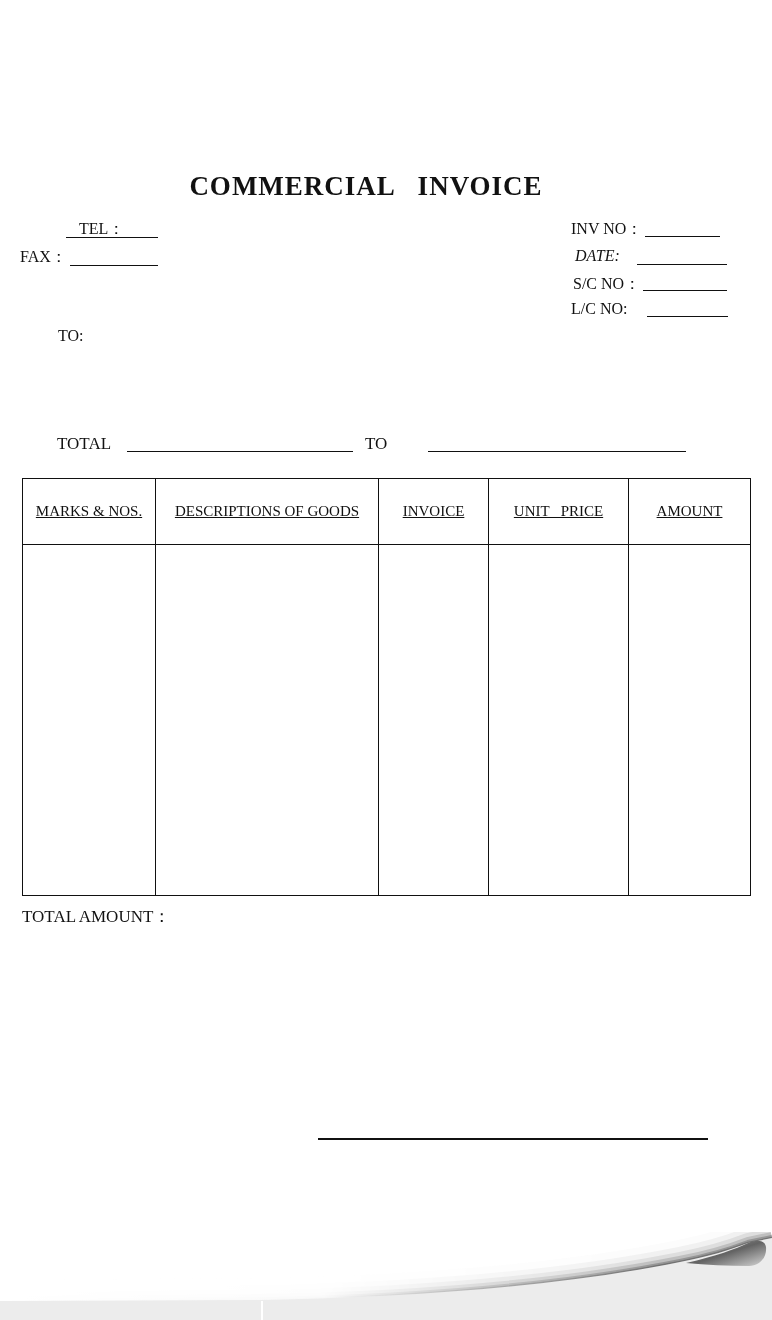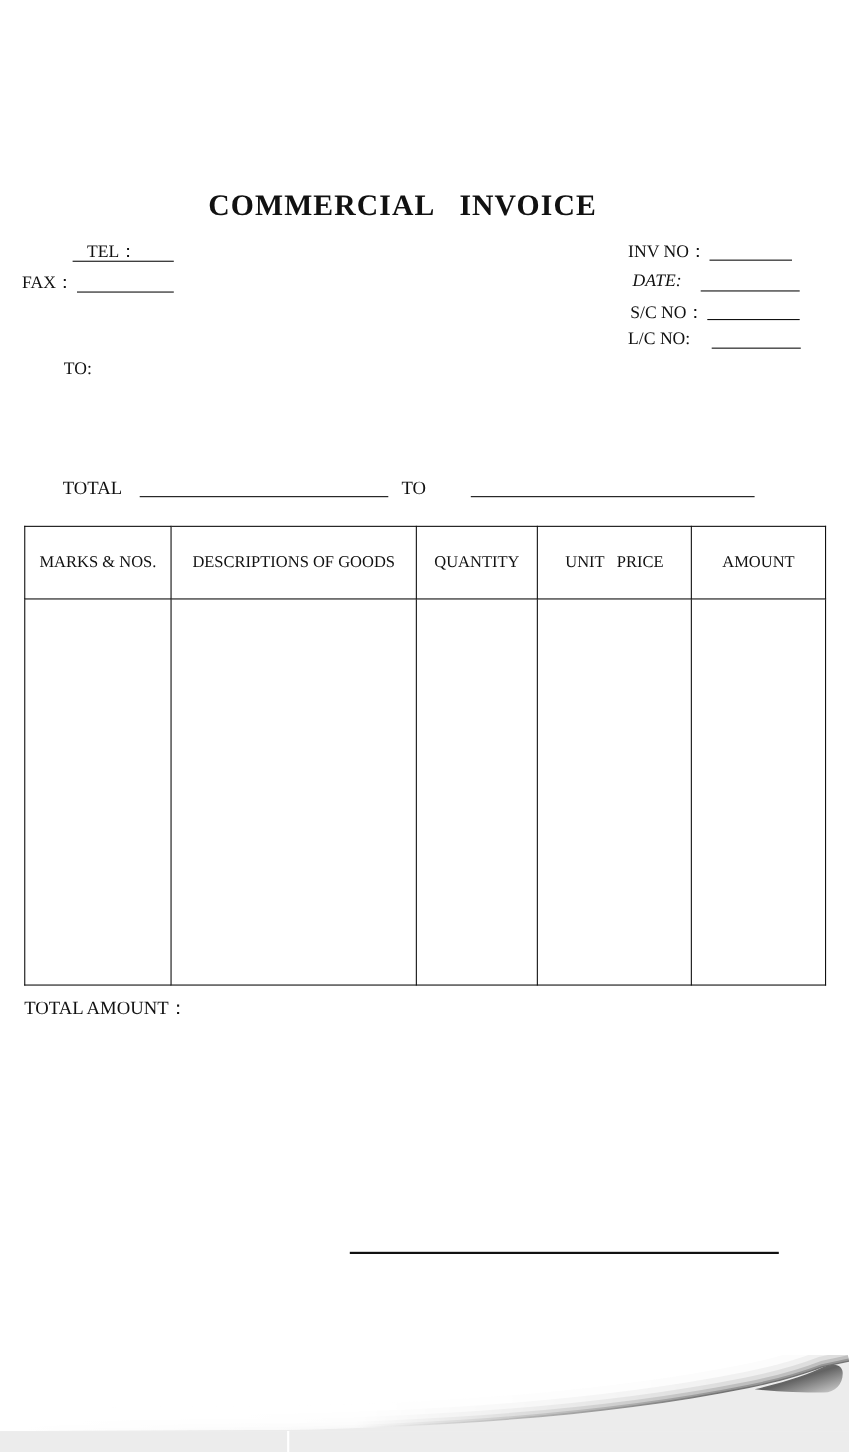--- a/index.html
+++ b/index.html
@@ -42,21 +42,21 @@
   .from-label { left:57px;  top:434px; font-size:17px; }
   .from-line  { left:127px; top:434px; width:226px; height:18px; }
   .to2-label  { left:365px; top:434px; font-size:17px; }
   .to-line    { left:428px; top:434px; width:258px; height:18px; }
 
   
   table.goods {
     position:absolute; left:22px; top:478px; width:728px;
     border-collapse:collapse; table-layout:fixed;
   }
-  table.goods th, table.goods td { border:1px solid #111; }
+  table.goods th, table.goods td { border:1px solid #111;text-decoration:underline; }
   table.goods th {
     height:66px; font-size:15px; font-weight:normal;
     text-align:center; vertical-align:middle; white-space:pre;
   }
   table.goods td { height:351px; vertical-align:top; font-size:15px; }
   .c1{width:133px}.c2{width:223px}.c3{width:110px}.c4{width:140px}.c5{width:122px}
 
   .total-label { left:22px; top:905px; font-size:17px;font-family:Liberation Serif, serif; }
 
   .cert-line1 { left:21px; top:1008px; font-size:17px; letter-spacing:.2px; }
@@ -101,21 +101,21 @@
   <span class="lbl from-label">TOTAL</span>
   <span class="blank from-line"></span>
   <span class="lbl to2-label">TO</span>
   <span class="blank to-line"></span>
 
   <table class="goods">
     <thead>
       <tr>
         <th class="c1">MARKS &amp; NOS.</th>
         <th class="c2">DESCRIPTIONS OF GOODS</th>
-        <th class="c3">QUANTITY</th>
+        <th class="c3">INVOICE</th>
         <th class="c4">UNIT   PRICE</th>
         <th class="c5">AMOUNT</th>
       </tr>
     </thead>
     <tbody>
       <tr>
         <td></td>
         <td></td>
         <td></td>
         <td></td>

